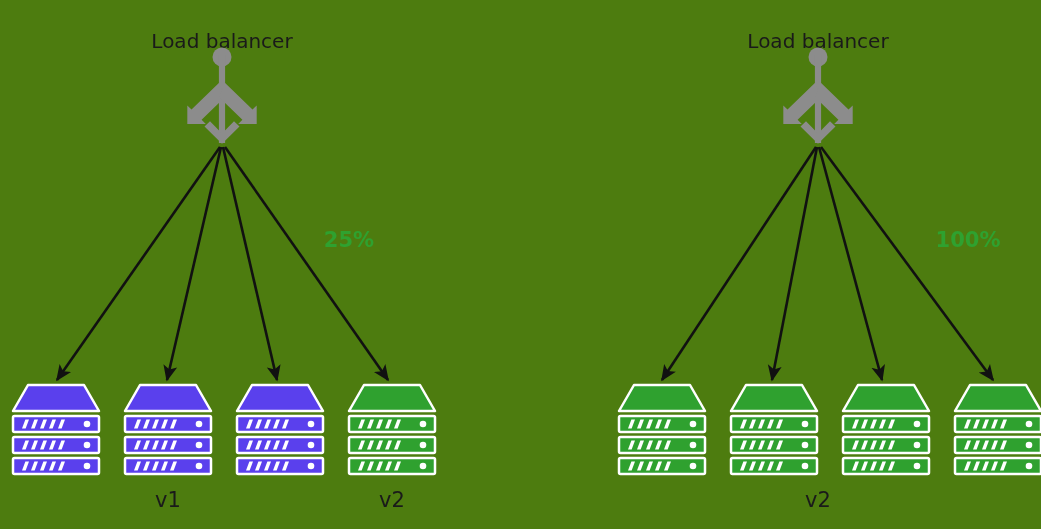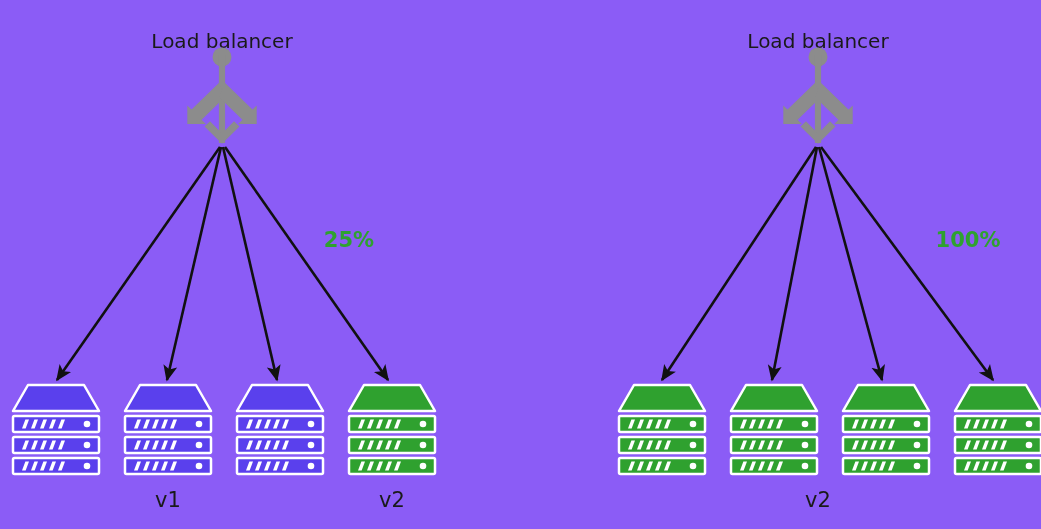--- a/index.html
+++ b/index.html
@@ -11,21 +11,21 @@
     width: 1041px;
     height: 529px;
     font-family: "DejaVu Sans", "Liberation Sans", sans-serif;
     overflow: hidden;
     position: relative;
   }
   #stage {
     position: relative;
     width: 1041px;
     height: 529px;
-    background: #8b5cf6;
+    background: #4d7c0f;
   }
   #diagram-svg {
     position: absolute;
     left: 0;
     top: 0;
     width: 1041px;
     height: 529px;
     display: block;
   }
   .lb-title {

